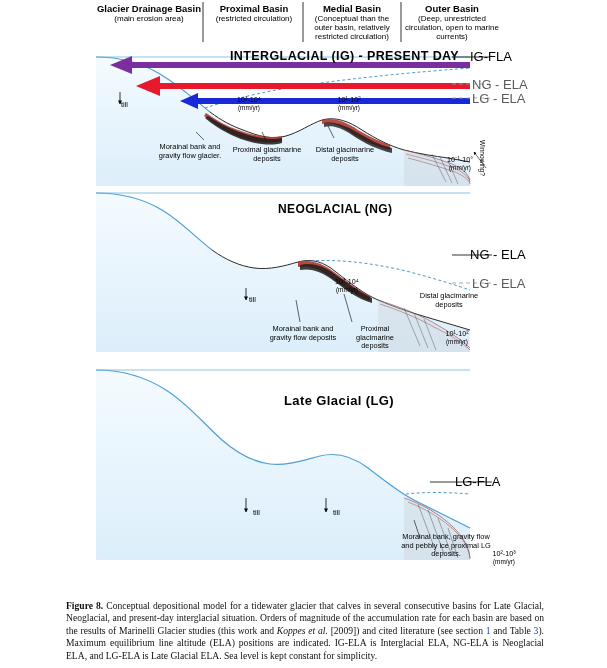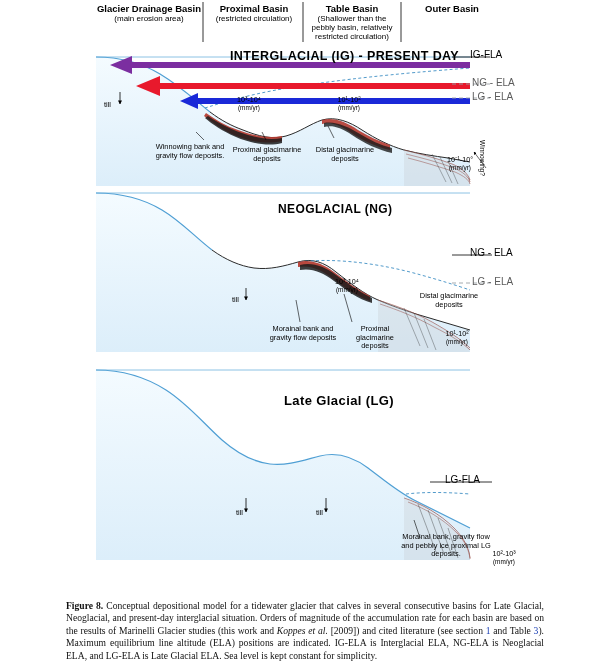--- a/index.html
+++ b/index.html
@@ -15,26 +15,26 @@
   svg.diagram{position:absolute;left:0;top:0;}
 
   
   .colhead{position:absolute;text-align:center;line-height:1.12;}
   .colhead .t{font-weight:bold;font-size:9.5px;}
   .colhead .s{font-size:8px;}
 
   .panel-title{position:absolute;font-weight:bold;letter-spacing:.4px;}
 
   .lbl{position:absolute;font-size:7.4px;line-height:1.15;text-align:center;}
-  .ela{position:absolute;font-size:10px;}
+  .ela{position:absolute;font-size:13px;}
 
   .rate{position:absolute;font-size:7.2px;text-align:center;line-height:1.1;}
   .rate .u{font-size:6.4px;}
 
-  .till{position:absolute;font-size:7.4px;}
+  .till{position:absolute;font-size:7.4px;margin-left:17px;}
 
   .caption{
     position:absolute;left:66px;top:600px;width:478px;
     font-family:"Liberation Serif", serif;
     font-size:9.6px;line-height:1.30;text-align:justify;
     color:#111;
   }
   .caption b{font-weight:bold;}
   .caption i{font-style:italic;}
   .caption .lnk{color:#1a3fb5;}
@@ -46,25 +46,26 @@
 
   <div class="colhead" style="left:206px;top:4px;width:96px;">
     <div class="t">Proximal Basin</div>
     <div class="s">(restricted circulation)</div>
   </div>
   <div class="colhead" style="left:96px;top:4px;width:106px;">
     <div class="t">Glacier Drainage Basin</div>
     <div class="s">(main erosion area)</div>
   </div>
   <div class="colhead" style="left:306px;top:4px;width:92px;">
-    <div class="t">Table Basin</div>
-    <div class="s">(Shallower than the pebbly basin, relatively restricted circulation)</div>
+    <div class="t">Medial Basin</div>
+    <div class="s">(Conceptual than the outer basin, relatively restricted circulation)</div>
   </div>
   <div class="colhead" style="left:404px;top:4px;width:96px;">
     <div class="t">Outer Basin</div>
+    <div class="s">(Deep, unrestricted circulation, open to marine currents)</div>
   </div>
 
   <svg class="diagram" width="607" height="585" viewBox="0 0 607 585">
     <defs>
       <linearGradient id="iceGrad" x1="0" y1="0" x2="0" y2="1">
         <stop offset="0%" stop-color="#f4fbff"></stop>
         <stop offset="100%" stop-color="#dceefa"></stop>
       </linearGradient>
       <marker id="arrHead" markerWidth="6" markerHeight="6" refX="5" refY="3" orient="auto">
         <path d="M0,0 L6,3 L0,6 z" fill="#000"></path>
@@ -225,21 +226,21 @@
   <div class="rate" style="left:318px;top:96px;width:62px;">
     <span>10¹-10²</span><br>
     <span class="u">(mm/yr)</span>
   </div>
   <div class="rate" style="left:432px;top:156px;width:56px;">
     <span>10⁻¹-10°</span><br>
     <span class="u">(mm/yr)</span>
   </div>
   <div style="position:absolute;left:486px;top:140px;font-size:6.6px;transform:rotate(90deg);transform-origin:left top;">Winnowing?</div>
 
-  <div class="lbl" style="left:150px;top:143px;width:80px;">Winnowing bank and gravity flow deposits.</div>
+  <div class="lbl" style="left:150px;top:143px;width:80px;">Morainal bank and gravity flow glacier.</div>
   <div class="lbl" style="left:232px;top:146px;width:70px;">Proximal glacimarine deposits</div>
   <div class="lbl" style="left:312px;top:146px;width:66px;">Distal glacimarine deposits</div>
 
   <div class="ela" style="left:470px;top:247px;">NG - ELA</div>
   <div class="ela" style="left:472px;top:276px;color:#5b5b5b;">LG - ELA</div>
 
   <div class="till" style="left:232px;top:295px;">till</div>
 
   <div class="rate" style="left:316px;top:278px;width:62px;">
     <span>10³-10⁴</span><br>
@@ -247,21 +248,21 @@
   </div>
   <div class="rate" style="left:428px;top:330px;width:58px;">
     <span>10¹-10²</span><br>
     <span class="u">(mm/yr)</span>
   </div>
 
   <div class="lbl" style="left:262px;top:325px;width:82px;">Morainal bank and gravity flow deposits</div>
   <div class="lbl" style="left:344px;top:325px;width:62px;">Proximal glacimarine deposits</div>
   <div class="lbl" style="left:418px;top:292px;width:62px;">Distal glacimarine deposits</div>
 
-  <div class="ela" style="left:445px;top:474px;">LG-FLA</div>
+  <div class="ela" style="left:455px;top:474px;">LG-FLA</div>
   <div class="till" style="left:236px;top:508px;">till</div>
   <div class="till" style="left:316px;top:508px;">till</div>
   <div class="lbl" style="left:400px;top:533px;width:92px;">Morainal bank, gravity flow and pebbly ice proximal LG deposits.</div>
   <div class="rate" style="left:476px;top:550px;width:56px;">
     <span>10²-10³</span><br>
     <span class="u">(mm/yr)</span>
   </div>
 </div>
 
 <div class="caption">

